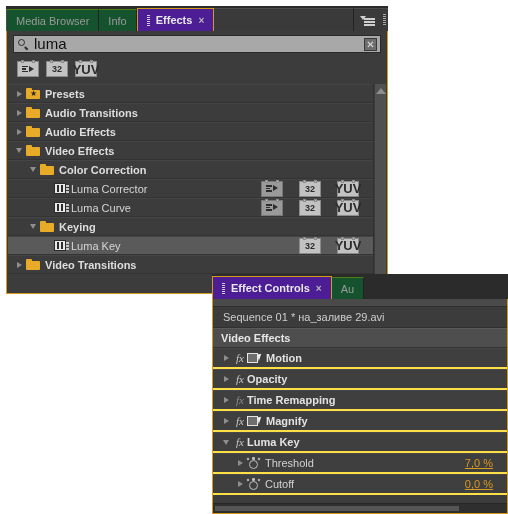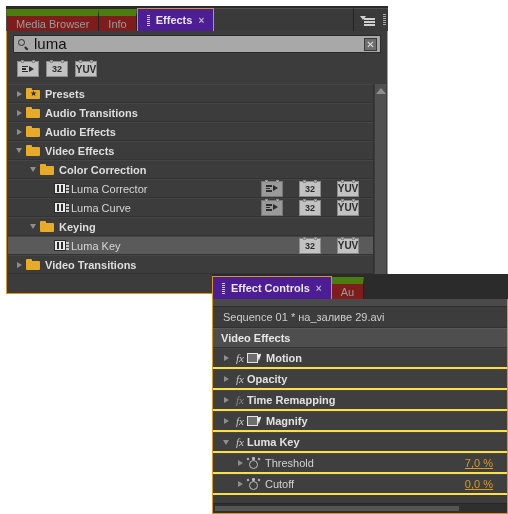--- a/index.html
+++ b/index.html
@@ -13,22 +13,22 @@
   .panel{position:absolute;box-sizing:border-box;}
 
   .tabbar{
     display:flex;align-items:flex-end;height:25px;
     background:#2b2b2b;position:relative;box-sizing:border-box;
   }
   .tab{
     height:22px;display:flex;align-items:center;gap:4px;
     padding:0 9px;box-sizing:border-box;
     color:#9a9a9a;font-size:11px;white-space:nowrap;
-    background:#7f1d1d;
-    border-top:7px solid #4d7c0f;
+    background:#14532d;
+    border-top:1px solid #4d7c0f;
     border-right:1px solid #232323;
     position:relative;
   }
   .tab.first{border-left:1px solid #4d4d4d;}
   .tab.active{
     color:#e8e8e8;background:#4c1d95;font-weight:bold;
     border:1px solid #d39a1e;border-bottom:none;height:23px;margin-top:18px;
   }
   .tab .grip{
     display:inline-block;width:3px;height:11px;
@@ -104,21 +104,21 @@
   .fbtn .accicon{display:flex;align-items:center;gap:1px;}
   .fbtn .lines{display:inline-block;width:6px;}
   .fbtn .lines b{display:block;height:1.3px;background:#2c2c2c;margin:1.3px 0;}
   .fbtn .lines b:nth-child(1){width:6px;}
   .fbtn .lines b:nth-child(2){width:4px;}
   .fbtn .lines b:nth-child(3){width:6px;}
   .fbtn .play{
     width:0;height:0;border-left:5px solid #2c2c2c;
     border-top:3.5px solid transparent;border-bottom:3.5px solid transparent;
   }
-  .fbtn.small{font-size:10px;}
+  .fbtn.small{font-size:13px;}
 
   .treewrap{position:absolute;left:1px;right:0;top:53px;bottom:1px;overflow:hidden;}
   .treelist{position:absolute;left:0;right:14px;top:0;bottom:0;background:#3c3c3c;}
   .trow{
     height:19px;display:flex;align-items:center;box-sizing:border-box;
     border-bottom:1px solid #333333;border-top:1px solid #454545;
     color:#d6d6d6;font-size:11px;position:relative;
   }
   .trow.sel{background:#5a5a5a;}
   .trow.bold{font-weight:bold;color:#dedede;}

